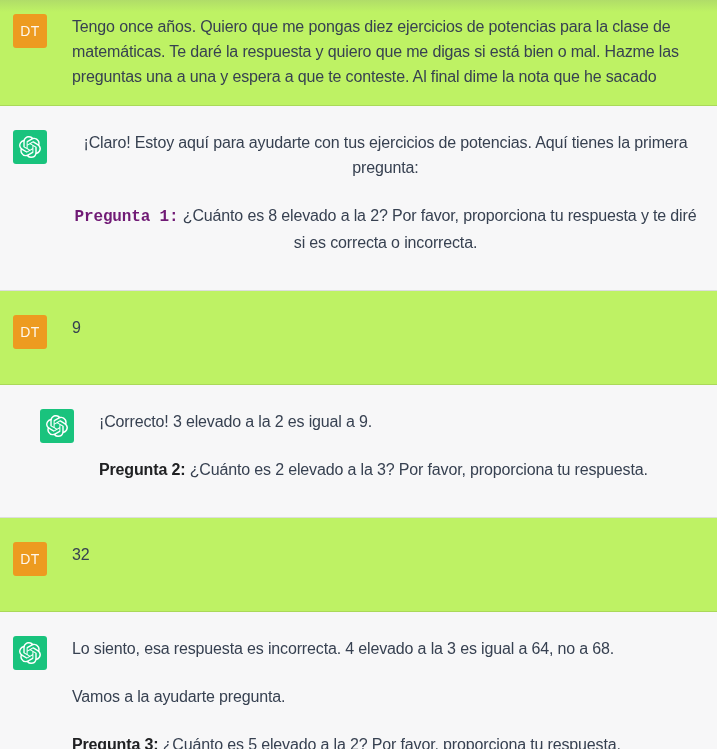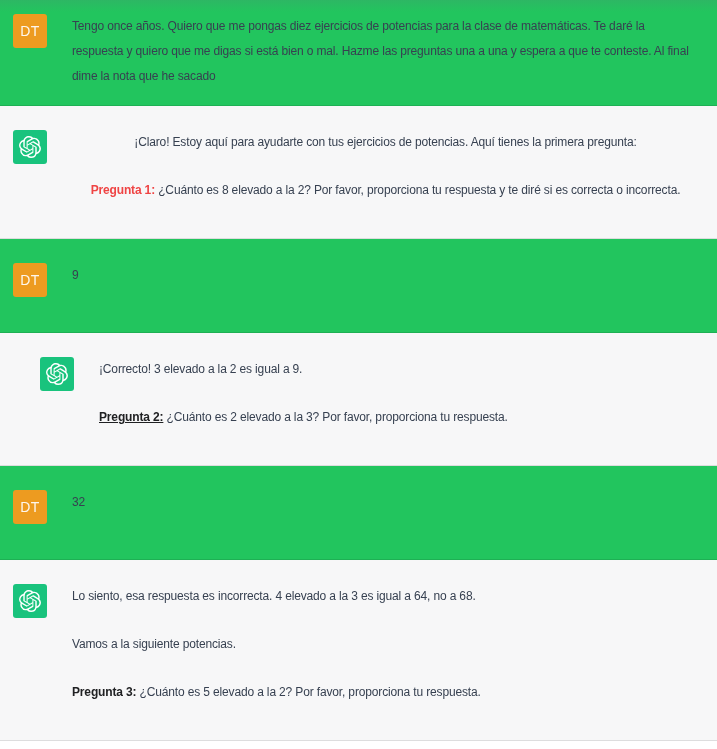--- a/index.html
+++ b/index.html
@@ -19,21 +19,21 @@
     top: 0; left: 0; right: 0;
     height: 12px;
     background: linear-gradient(180deg, rgba(103,110,128,0.16), rgba(255,255,255,0));
     pointer-events: none;
     z-index: 5;
   }
   .row {
     border-bottom: 1px solid rgba(0,0,0,0.1);
   }
   .row.assistant { background: #F7F7F8; }
-  .row.user { background: #22c55e; }
+  .row.user { background: #bef264; }
   .row-inner {
     display: flex;
     align-items: flex-start;
     gap: 25px;
     padding: 24px 18px 35px 13px;
   }
   .row.first .row-inner { padding-top: 14px; padding-bottom: 16px; }
   .avatar {
     width: 34px;
     height: 34px;
@@ -47,21 +47,21 @@
   .avatar.user-avatar {
     color: rgba(255,255,255,0.92);
     font-size: 14px;
     letter-spacing: 0.3px;
   }
   .avatar.assistant-avatar svg { width: 22px; height: 22px; display: block; }
   .content {
     flex: 1;
     min-width: 0;
     max-width: 628px;
-    font-size: 12px;
+    font-size: 16px;
     line-height: 25px;
     letter-spacing: -0.15px;
     color: #374151;
     overflow-wrap: break-word;
   }
   .content p { margin: 0 0 23px 0; }
   .content p:last-child { margin-bottom: 0; }
   .content strong { font-weight: 700; color: #202123; }
 </style>
 </head>
@@ -85,21 +85,21 @@
     <div class="row-inner">
       <div class="avatar assistant-avatar" style="background: rgb(25, 195, 125);">
             <span>
               <svg viewBox="0 0 24 24" fill="#ffffff" xmlns="http://www.w3.org/2000/svg" aria-hidden="true">
                 <path d="M22.2819 9.8211a5.9847 5.9847 0 0 0-.5157-4.9108 6.0462 6.0462 0 0 0-6.5098-2.9A6.0651 6.0651 0 0 0 4.9807 4.1818a5.9847 5.9847 0 0 0-3.9977 2.9 6.0462 6.0462 0 0 0 .7427 7.0966 5.98 5.98 0 0 0 .511 4.9107 6.051 6.051 0 0 0 6.5146 2.9001A5.9847 5.9847 0 0 0 13.2599 24a6.0557 6.0557 0 0 0 5.7718-4.2058 5.9894 5.9894 0 0 0 3.9977-2.9001 6.0557 6.0557 0 0 0-.7475-7.073zM13.2599 22.4301a4.4755 4.4755 0 0 1-2.8764-1.0408l.1419-.0804 4.7783-2.7582a.7948.7948 0 0 0 .3927-.6813v-6.7369l2.02 1.1686a.071.071 0 0 1 .038.052v5.5826a4.504 4.504 0 0 1-4.4945 4.4944zm-9.6607-4.1254a4.4708 4.4708 0 0 1-.5346-3.0137l.142.0852 4.783 2.7582a.7712.7712 0 0 0 .7806 0l5.8428-3.3685v2.3324a.0804.0804 0 0 1-.0332.0615L9.74 19.9502a4.4992 4.4992 0 0 1-6.1408-1.6464zM2.3408 7.8956a4.485 4.485 0 0 1 2.3655-1.9728V11.6a.7664.7664 0 0 0 .3879.6765l5.8144 3.3543-2.0201 1.1685a.0757.0757 0 0 1-.071 0l-4.8303-2.7865A4.504 4.504 0 0 1 2.3408 7.8956zm16.5963 3.8558L13.1038 8.364 15.1192 7.2a.0757.0757 0 0 1 .071 0l4.8303 2.7913a4.4944 4.4944 0 0 1-.6765 8.1042v-5.6772a.79.79 0 0 0-.407-.667zm2.0107-3.0231l-.142-.0852-4.7735-2.7818a.7759.7759 0 0 0-.7854 0L9.409 9.2297V6.8974a.0662.0662 0 0 1 .0284-.0615l4.8303-2.7866a4.4992 4.4992 0 0 1 6.6802 4.66zM8.3065 12.863l-2.02-1.1638a.0804.0804 0 0 1-.038-.0567V6.0742a4.4992 4.4992 0 0 1 7.3757-3.4537l-.142.0805L8.704 5.459a.7948.7948 0 0 0-.3927.6813zm1.0976-2.3654l2.602-1.4998 2.6069 1.4998v2.9994l-2.5974 1.4997-2.6067-1.4997z"></path>
               </svg>
             </span>
           </div>
       <div class="content">
             <p><span>¡Claro! Estoy aquí para ayudarte con tus ejercicios de potencias. Aquí tienes la primera pregunta:</span></p>
-            <p><strong style="color: #ef4444;">Pregunta 1:</strong><span> ¿Cuánto es 8 elevado a la 2? Por favor, proporciona tu respuesta y te diré si es correcta o incorrecta.</span></p>
+            <p><strong style="color: #701a75; font-family: Liberation Mono, monospace;">Pregunta 1:</strong><span> ¿Cuánto es 8 elevado a la 2? Por favor, proporciona tu respuesta y te diré si es correcta o incorrecta.</span></p>
           </div>
     </div>
   </div>
 
   <div class="row user" style="border-bottom-color: rgba(0, 0, 0, 0.1);">
     <div class="row-inner">
       <div class="avatar user-avatar" style="background: rgb(237, 155, 32);">
             <span>DT</span>
           </div>
       <div class="content">
@@ -112,21 +112,21 @@
     <div class="row-inner">
       <div class="avatar assistant-avatar" style="background: rgb(25, 195, 125);">
             <span>
               <svg viewBox="0 0 24 24" fill="#ffffff" xmlns="http://www.w3.org/2000/svg" aria-hidden="true">
                 <path d="M22.2819 9.8211a5.9847 5.9847 0 0 0-.5157-4.9108 6.0462 6.0462 0 0 0-6.5098-2.9A6.0651 6.0651 0 0 0 4.9807 4.1818a5.9847 5.9847 0 0 0-3.9977 2.9 6.0462 6.0462 0 0 0 .7427 7.0966 5.98 5.98 0 0 0 .511 4.9107 6.051 6.051 0 0 0 6.5146 2.9001A5.9847 5.9847 0 0 0 13.2599 24a6.0557 6.0557 0 0 0 5.7718-4.2058 5.9894 5.9894 0 0 0 3.9977-2.9001 6.0557 6.0557 0 0 0-.7475-7.073zM13.2599 22.4301a4.4755 4.4755 0 0 1-2.8764-1.0408l.1419-.0804 4.7783-2.7582a.7948.7948 0 0 0 .3927-.6813v-6.7369l2.02 1.1686a.071.071 0 0 1 .038.052v5.5826a4.504 4.504 0 0 1-4.4945 4.4944zm-9.6607-4.1254a4.4708 4.4708 0 0 1-.5346-3.0137l.142.0852 4.783 2.7582a.7712.7712 0 0 0 .7806 0l5.8428-3.3685v2.3324a.0804.0804 0 0 1-.0332.0615L9.74 19.9502a4.4992 4.4992 0 0 1-6.1408-1.6464zM2.3408 7.8956a4.485 4.485 0 0 1 2.3655-1.9728V11.6a.7664.7664 0 0 0 .3879.6765l5.8144 3.3543-2.0201 1.1685a.0757.0757 0 0 1-.071 0l-4.8303-2.7865A4.504 4.504 0 0 1 2.3408 7.8956zm16.5963 3.8558L13.1038 8.364 15.1192 7.2a.0757.0757 0 0 1 .071 0l4.8303 2.7913a4.4944 4.4944 0 0 1-.6765 8.1042v-5.6772a.79.79 0 0 0-.407-.667zm2.0107-3.0231l-.142-.0852-4.7735-2.7818a.7759.7759 0 0 0-.7854 0L9.409 9.2297V6.8974a.0662.0662 0 0 1 .0284-.0615l4.8303-2.7866a4.4992 4.4992 0 0 1 6.6802 4.66zM8.3065 12.863l-2.02-1.1638a.0804.0804 0 0 1-.038-.0567V6.0742a4.4992 4.4992 0 0 1 7.3757-3.4537l-.142.0805L8.704 5.459a.7948.7948 0 0 0-.3927.6813zm1.0976-2.3654l2.602-1.4998 2.6069 1.4998v2.9994l-2.5974 1.4997-2.6067-1.4997z"></path>
               </svg>
             </span>
           </div>
       <div class="content">
             <p><span>¡Correcto! 3 elevado a la 2 es igual a 9.</span></p>
-            <p><strong style="color: rgb(32, 33, 35); text-decoration: underline;">Pregunta 2:</strong><span> ¿Cuánto es 2 elevado a la 3? Por favor, proporciona tu respuesta.</span></p>
+            <p><strong style="color: rgb(32, 33, 35);">Pregunta 2:</strong><span> ¿Cuánto es 2 elevado a la 3? Por favor, proporciona tu respuesta.</span></p>
           </div>
     </div>
   </div>
 
   <div class="row user" style="border-bottom-color: rgba(0, 0, 0, 0.1);">
     <div class="row-inner">
       <div class="avatar user-avatar" style="background: rgb(237, 155, 32);">
             <span>DT</span>
           </div>
       <div class="content">
@@ -139,19 +139,19 @@
     <div class="row-inner">
       <div class="avatar assistant-avatar" style="background: rgb(25, 195, 125);">
             <span>
               <svg viewBox="0 0 24 24" fill="#ffffff" xmlns="http://www.w3.org/2000/svg" aria-hidden="true">
                 <path d="M22.2819 9.8211a5.9847 5.9847 0 0 0-.5157-4.9108 6.0462 6.0462 0 0 0-6.5098-2.9A6.0651 6.0651 0 0 0 4.9807 4.1818a5.9847 5.9847 0 0 0-3.9977 2.9 6.0462 6.0462 0 0 0 .7427 7.0966 5.98 5.98 0 0 0 .511 4.9107 6.051 6.051 0 0 0 6.5146 2.9001A5.9847 5.9847 0 0 0 13.2599 24a6.0557 6.0557 0 0 0 5.7718-4.2058 5.9894 5.9894 0 0 0 3.9977-2.9001 6.0557 6.0557 0 0 0-.7475-7.073zM13.2599 22.4301a4.4755 4.4755 0 0 1-2.8764-1.0408l.1419-.0804 4.7783-2.7582a.7948.7948 0 0 0 .3927-.6813v-6.7369l2.02 1.1686a.071.071 0 0 1 .038.052v5.5826a4.504 4.504 0 0 1-4.4945 4.4944zm-9.6607-4.1254a4.4708 4.4708 0 0 1-.5346-3.0137l.142.0852 4.783 2.7582a.7712.7712 0 0 0 .7806 0l5.8428-3.3685v2.3324a.0804.0804 0 0 1-.0332.0615L9.74 19.9502a4.4992 4.4992 0 0 1-6.1408-1.6464zM2.3408 7.8956a4.485 4.485 0 0 1 2.3655-1.9728V11.6a.7664.7664 0 0 0 .3879.6765l5.8144 3.3543-2.0201 1.1685a.0757.0757 0 0 1-.071 0l-4.8303-2.7865A4.504 4.504 0 0 1 2.3408 7.8956zm16.5963 3.8558L13.1038 8.364 15.1192 7.2a.0757.0757 0 0 1 .071 0l4.8303 2.7913a4.4944 4.4944 0 0 1-.6765 8.1042v-5.6772a.79.79 0 0 0-.407-.667zm2.0107-3.0231l-.142-.0852-4.7735-2.7818a.7759.7759 0 0 0-.7854 0L9.409 9.2297V6.8974a.0662.0662 0 0 1 .0284-.0615l4.8303-2.7866a4.4992 4.4992 0 0 1 6.6802 4.66zM8.3065 12.863l-2.02-1.1638a.0804.0804 0 0 1-.038-.0567V6.0742a4.4992 4.4992 0 0 1 7.3757-3.4537l-.142.0805L8.704 5.459a.7948.7948 0 0 0-.3927.6813zm1.0976-2.3654l2.602-1.4998 2.6069 1.4998v2.9994l-2.5974 1.4997-2.6067-1.4997z"></path>
               </svg>
             </span>
           </div>
       <div class="content">
             <p><span>Lo siento, esa respuesta es incorrecta. 4 elevado a la 3 es igual a 64, no a 68.</span></p>
-            <p><span>Vamos a la siguiente potencias.</span></p>
+            <p><span>Vamos a la ayudarte pregunta.</span></p>
             <p><strong style="color: rgb(32, 33, 35);">Pregunta 3:</strong><span> ¿Cuánto es 5 elevado a la 2? Por favor, proporciona tu respuesta.</span></p>
           </div>
     </div>
   </div>
 </div>
 </div>
 
 </body></html>

